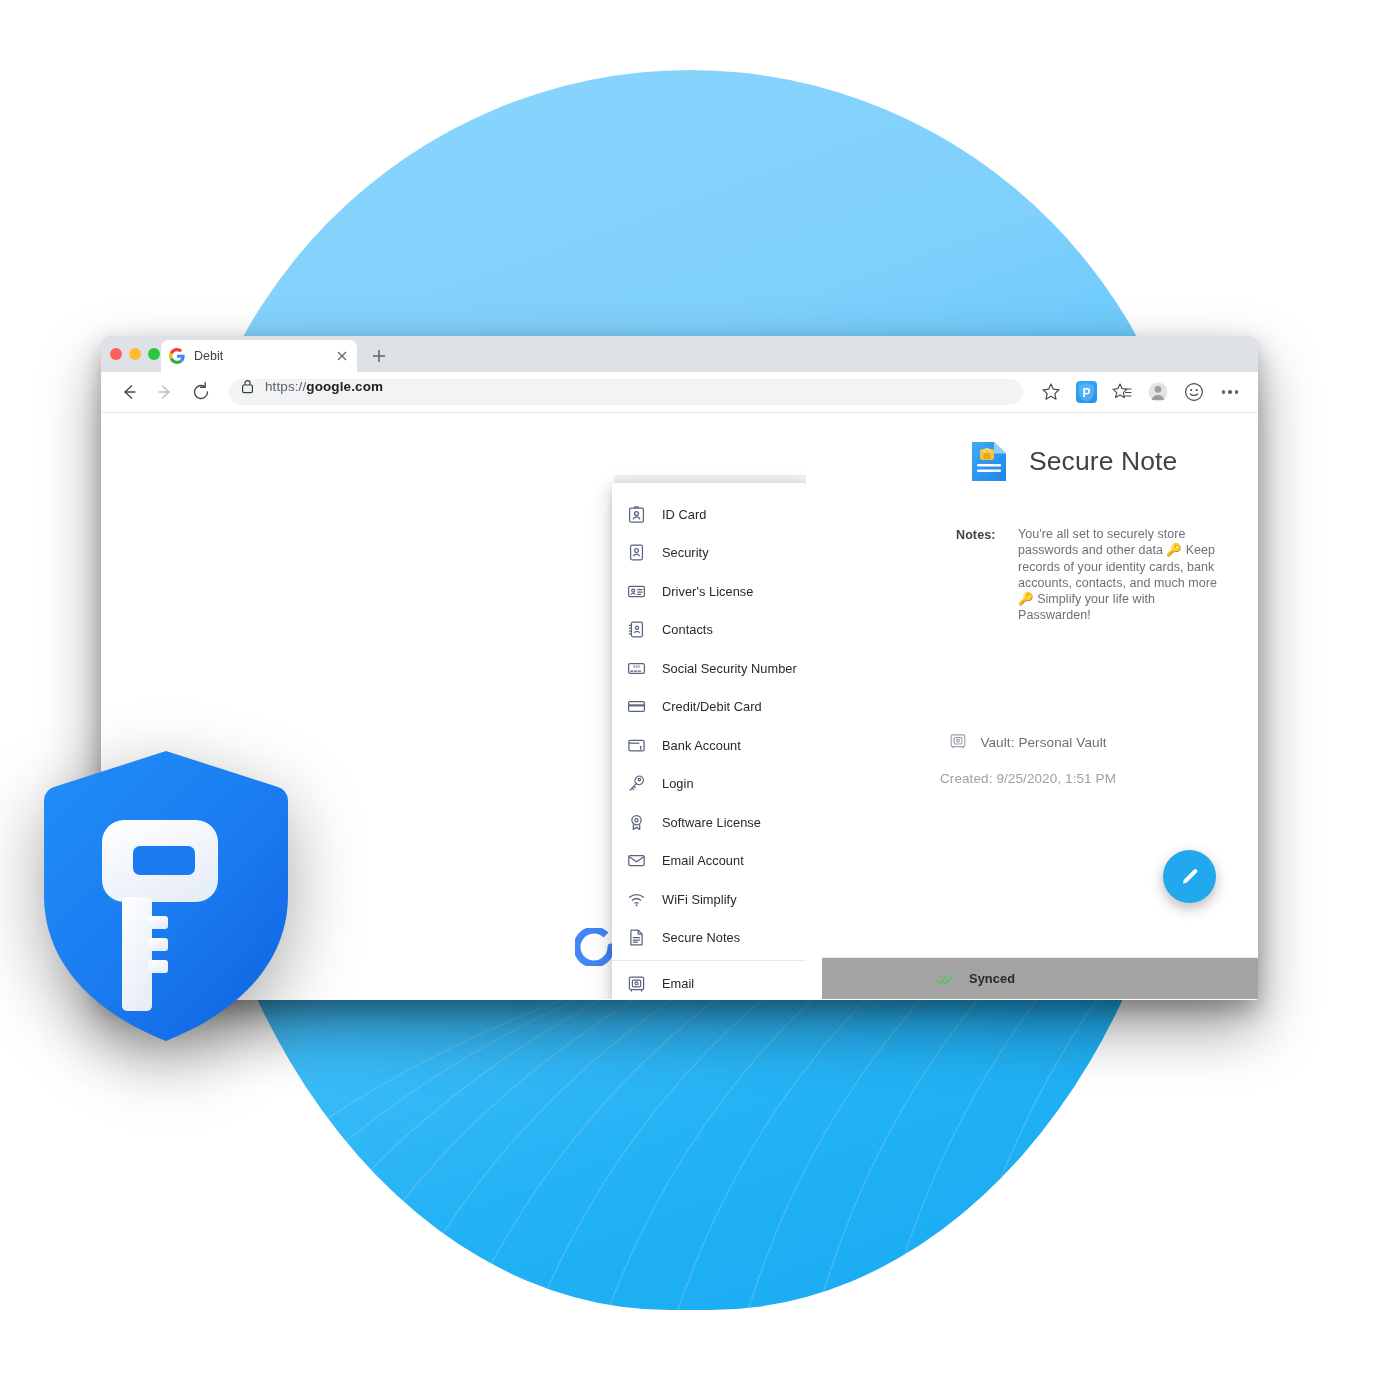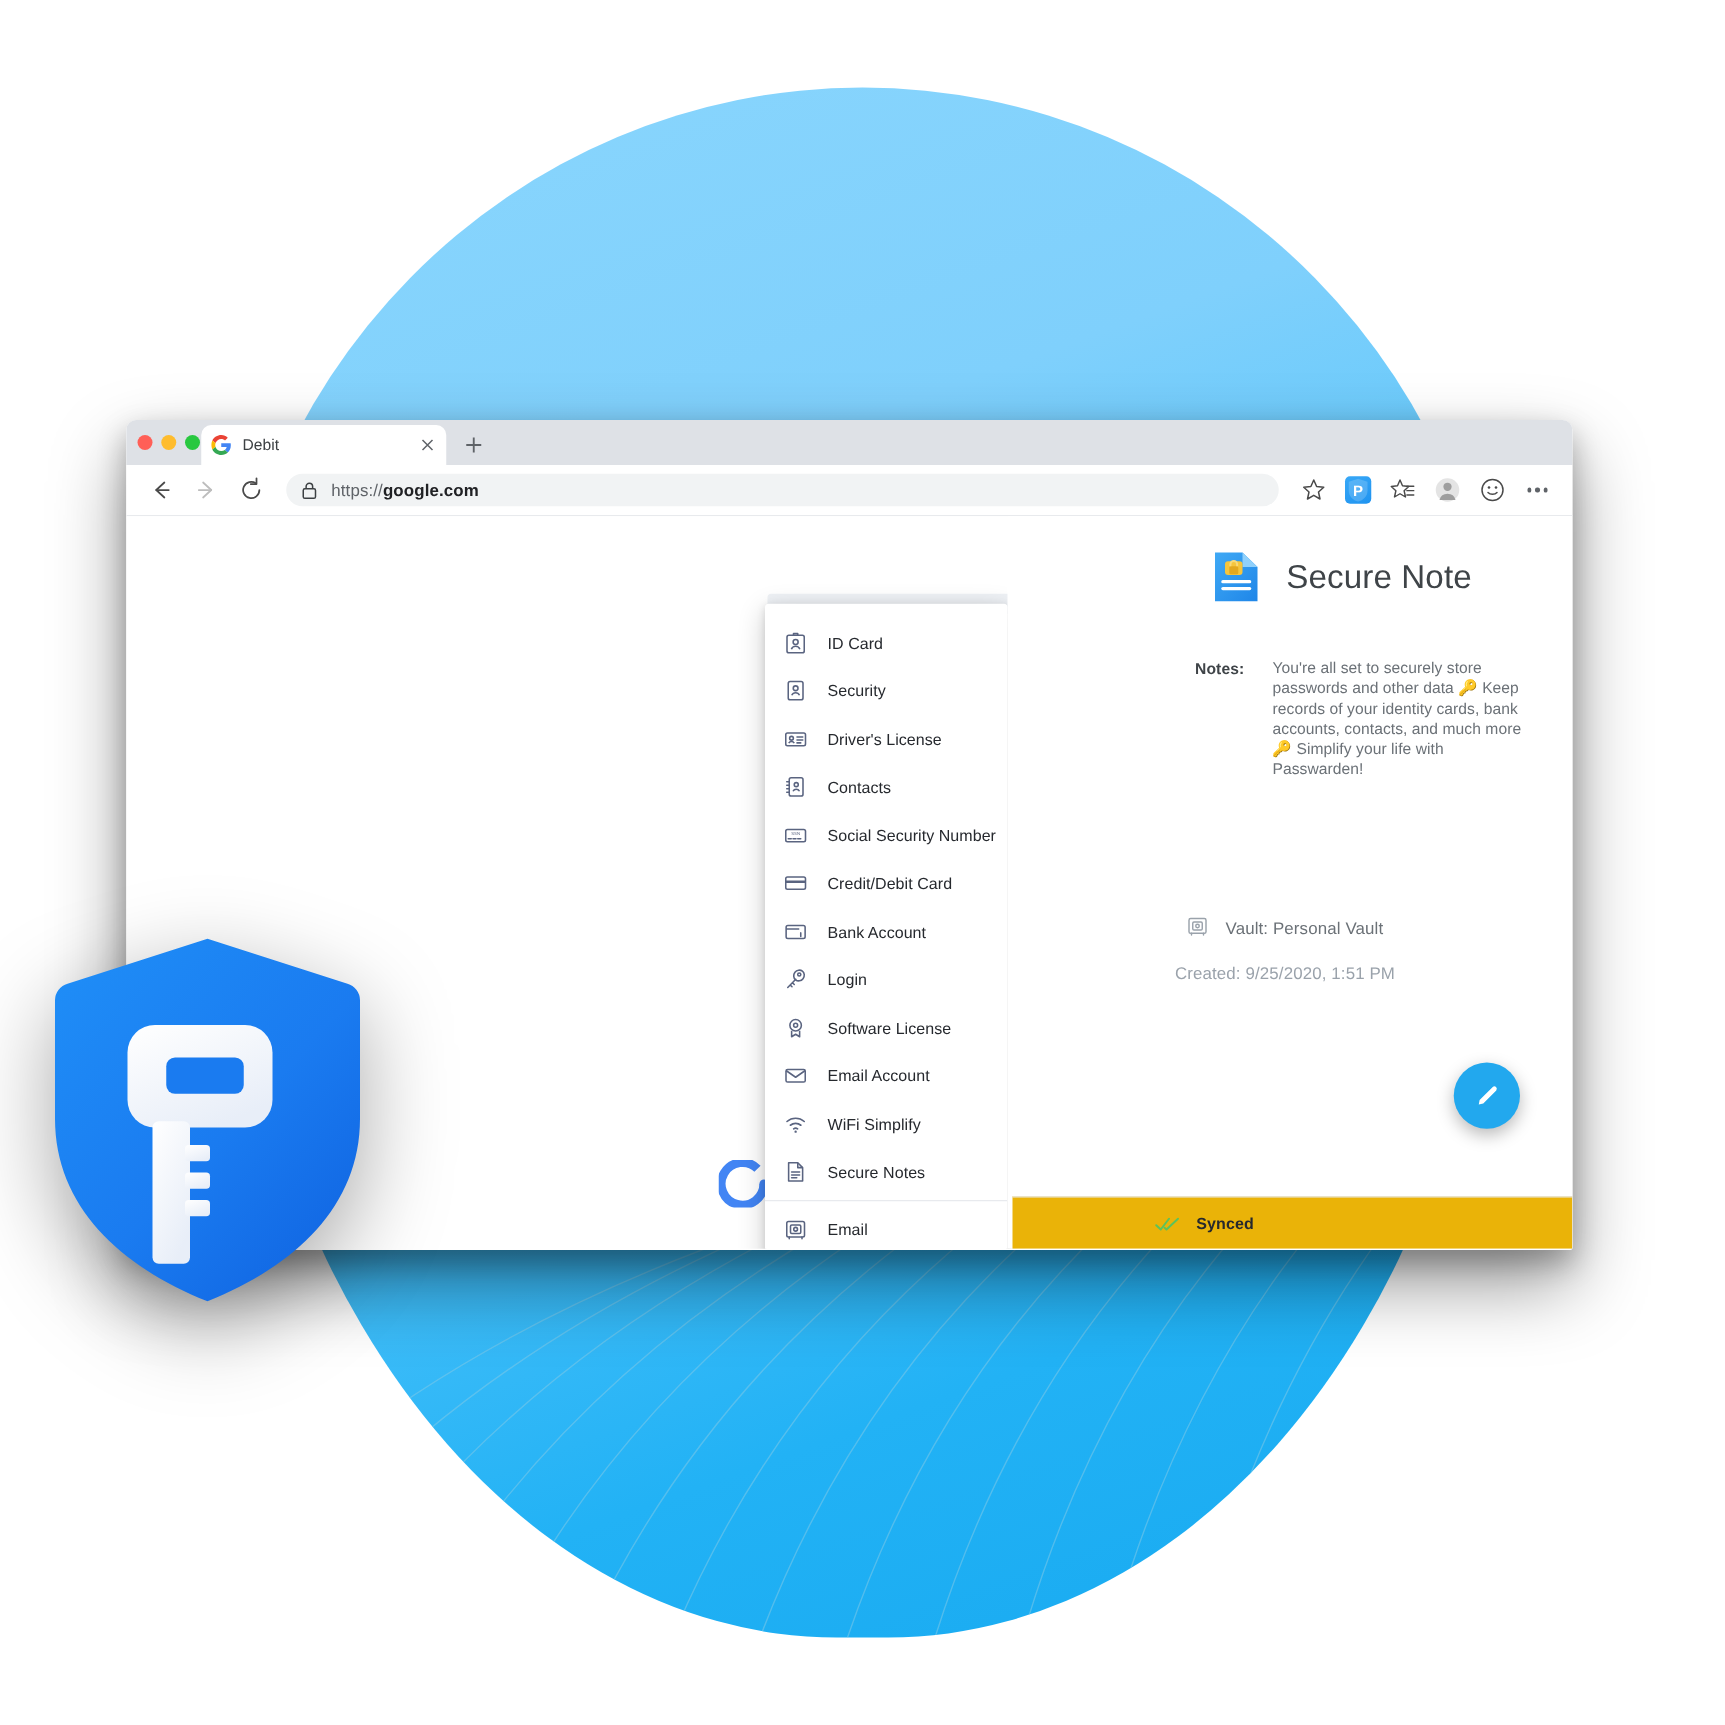--- a/index.html
+++ b/index.html
@@ -56,21 +56,21 @@
     position:absolute;left:268px;top:10px;width:20px;height:20px;color:#5f6368;
   }
   .toolbar{
     height:41px;background:#fff;display:flex;align-items:center;
     padding:0 10px;box-sizing:border-box;border-bottom:1px solid #e8eaed;
   }
   .tb-ico{width:22px;height:22px;margin:0 7px;color:#4a4a4a;flex:0 0 22px;}
   .tb-ico.dim{color:#bdbdbd;}
   .omnibox{
     flex:1;height:26px;background:#f1f3f4;border-radius:13px;margin:0 10px;
-    display:flex;align-items:center;padding:0 12px;box-sizing:border-box;
+    display:flex;align-items:flex-start;padding:0 12px;box-sizing:border-box;
   }
   .lock{width:13px;height:15px;margin-right:11px;color:#3c4043;flex:0 0 13px;}
   .url{font-size:13.5px;color:#5f6368;letter-spacing:.1px;}
   .url b{color:#202124;font-weight:700;}
   .tb-right{display:flex;align-items:center;}
   .ext-badge{
     width:21px;height:22px;border-radius:4px;
     background:linear-gradient(150deg,#38a8f7,#1f93f0);
     display:flex;align-items:center;justify-content:center;margin:0 7px;flex:0 0 21px;
   }
@@ -133,23 +133,23 @@
     padding-right:8px;letter-spacing:.1px;
   }
   .fab{
     position:absolute;right:42px;bottom:96px;width:53px;height:53px;
     border-radius:50%;background:#22a8ee;
     box-shadow:0 5px 14px rgba(0,0,0,.28);
     display:flex;align-items:center;justify-content:center;
   }
   .fab svg{width:24px;height:24px;color:#fff;}
   .statusbar{
-    position:absolute;left:4px;right:0;bottom:0;height:42px;
+    position:absolute;left:16px;right:0;bottom:0;height:42px;
     border-top:1px solid #e9ebee;display:flex;align-items:center;
-    padding-left:114px;box-sizing:border-box;background:#eab308;
+    padding-left:114px;box-sizing:border-box;background:#a3a3a3;
   }
   .sync-ic{width:20px;height:14px;flex:0 0 20px;margin-right:13px;color:#5cc25c;}
   .sync-tx{font-size:12.8px;color:#26292e;font-weight:700;letter-spacing:.1px;}
 
   
   #shield{
     position:absolute;left:38px;top:747px;width:256px;height:300px;
     filter:drop-shadow(0 22px 36px rgba(0,0,0,.34));
   }
 </style>

